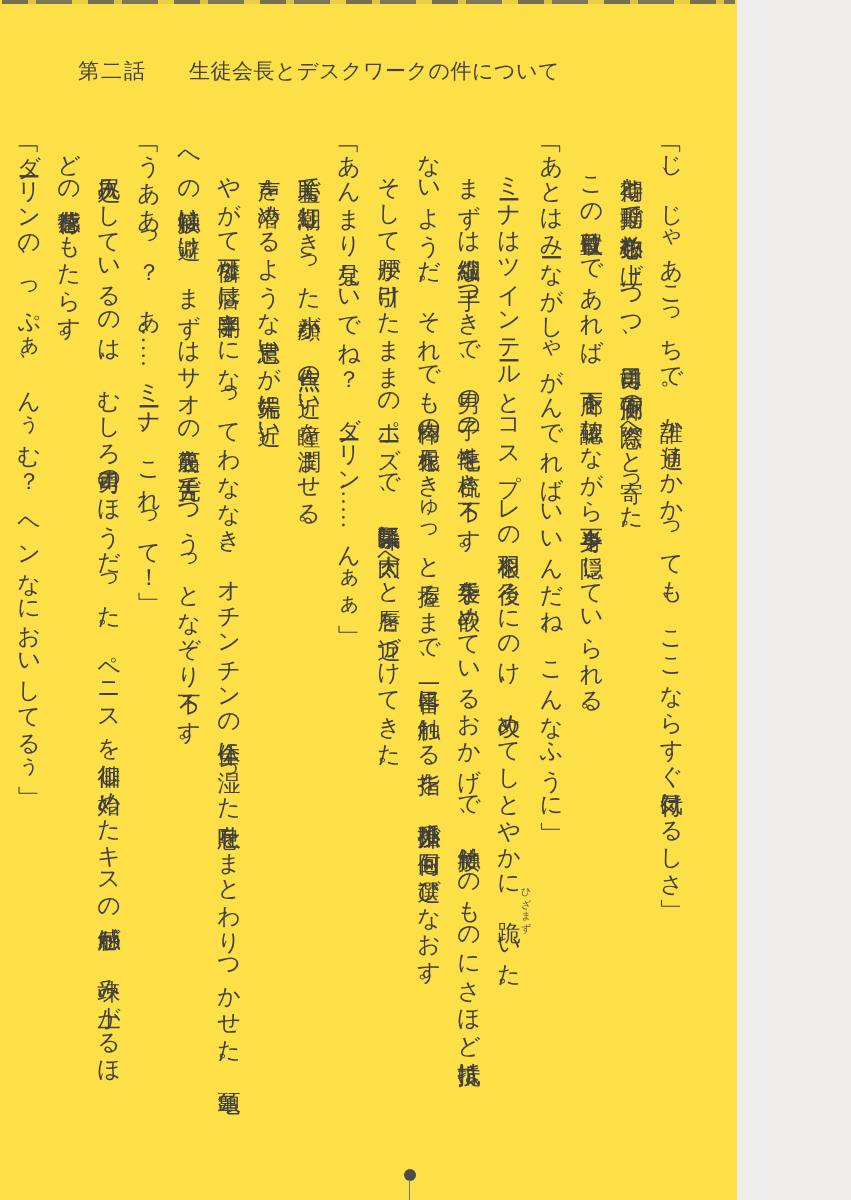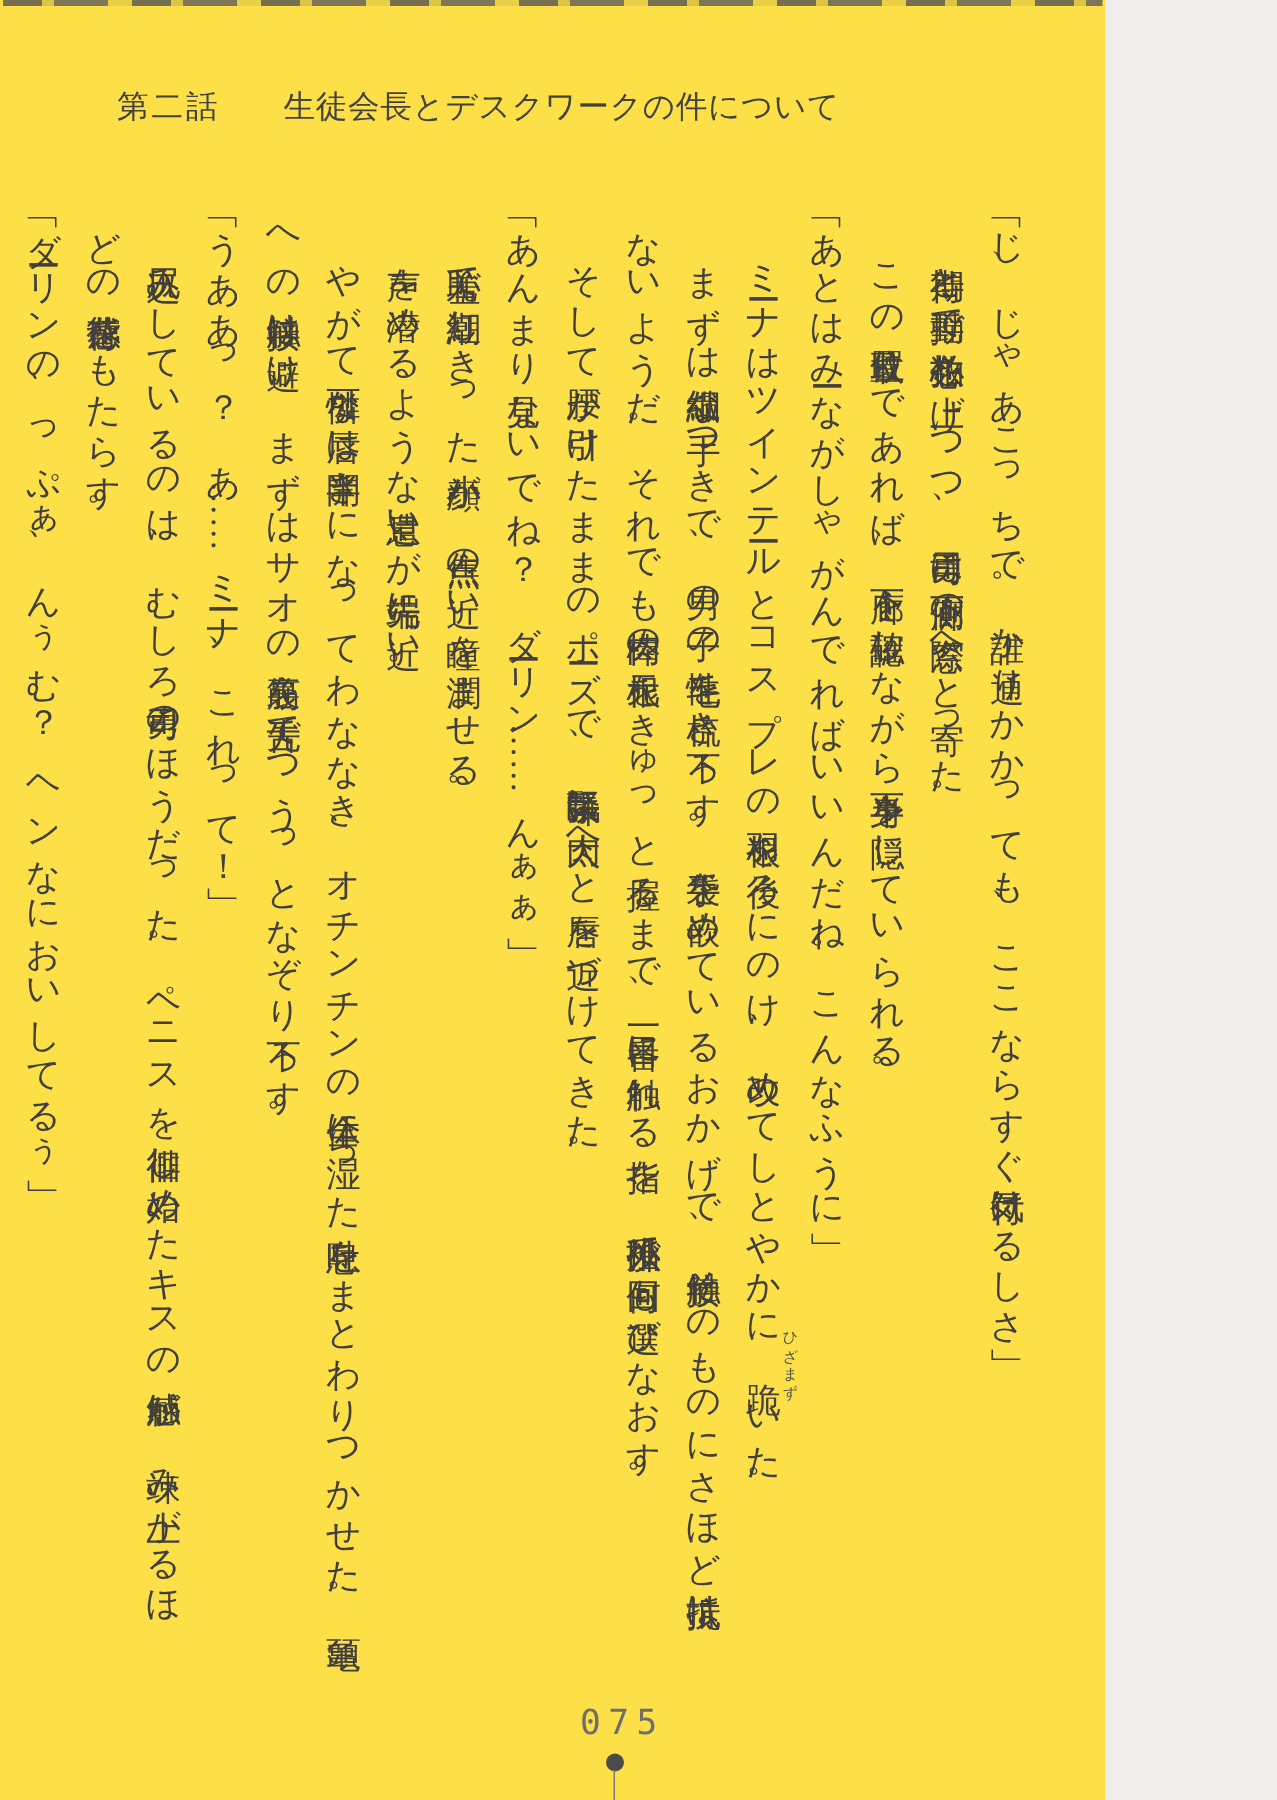--- a/index.html
+++ b/index.html
@@ -94,17 +94,16 @@
     <p class="indent">そして腰が引けたままのポーズで、緊張気味に肉太へと唇を近づけてきた。</p>
     <p>「あんまり見ないでね？　ダーリン……んぁぁ」</p>
     <p class="indent">羞恥で紅潮しきった小顔が、焦点の近い瞳を潤ませる。</p>
     <p class="indent">声を潜めるような息遣いが先端に近い。</p>
     <p class="indent">やがて可憐な唇は半開きになってわななき、オチンチンの全体に湿った吐息をまとわりつかせた。亀頭への接触は避け、まずはサオの裏筋を舌先でつうっとなぞり下ろす。</p>
     <p>「うああっ？　あ……ミーナ、これって！」</p>
     <p class="indent">尻込みしているのは、むしろ勇司のほうだった。ペニスを徘徊し始めたキスの感触が、竦み上がるほどの背徳感をもたらす。</p>
     <p>「ダーリンの、っぷぁ、んぅむ？　ヘンなにおいしてるぅ」</p>
   </div>
 
-  <div class="page-number">075</div>
   <div class="binding-dot"></div>
   <div class="binding-line"></div>
 
 </div>
 
 </body></html>

